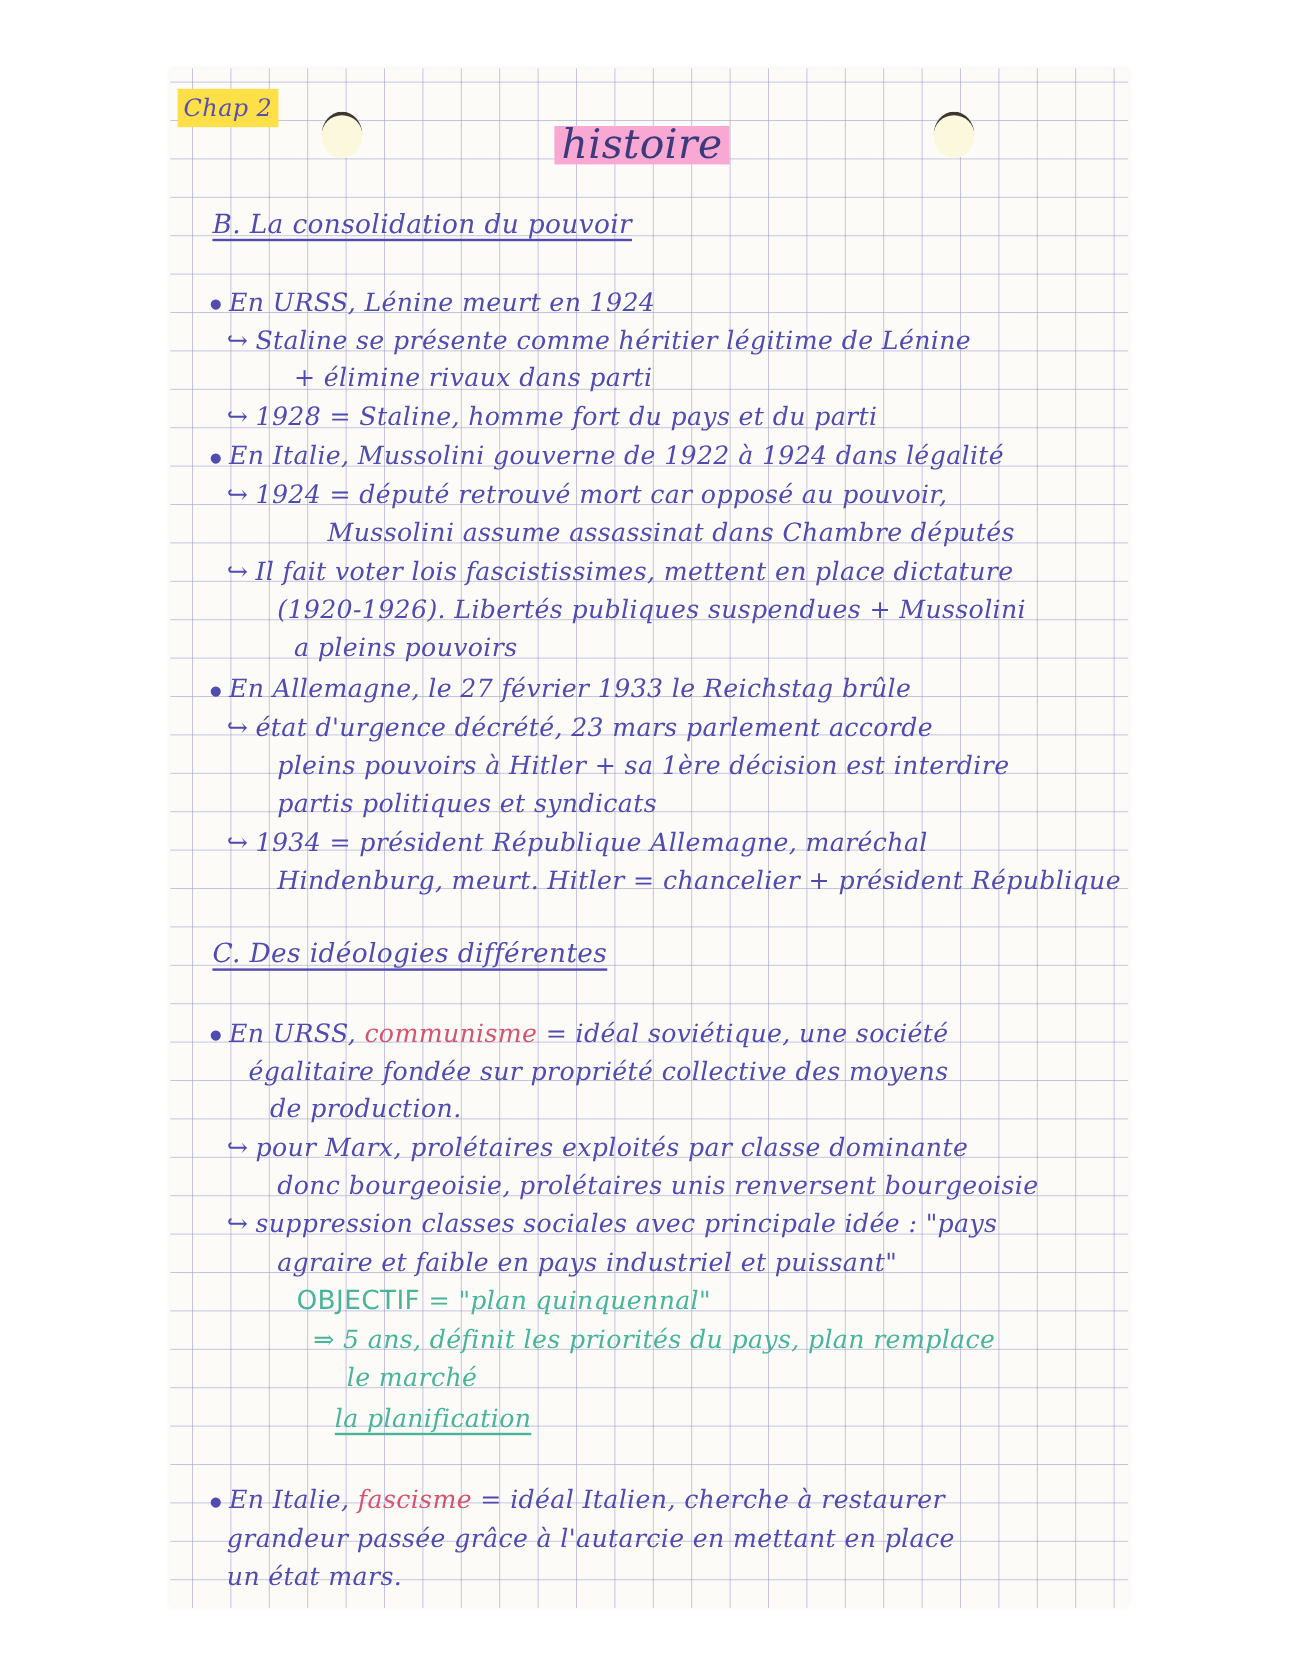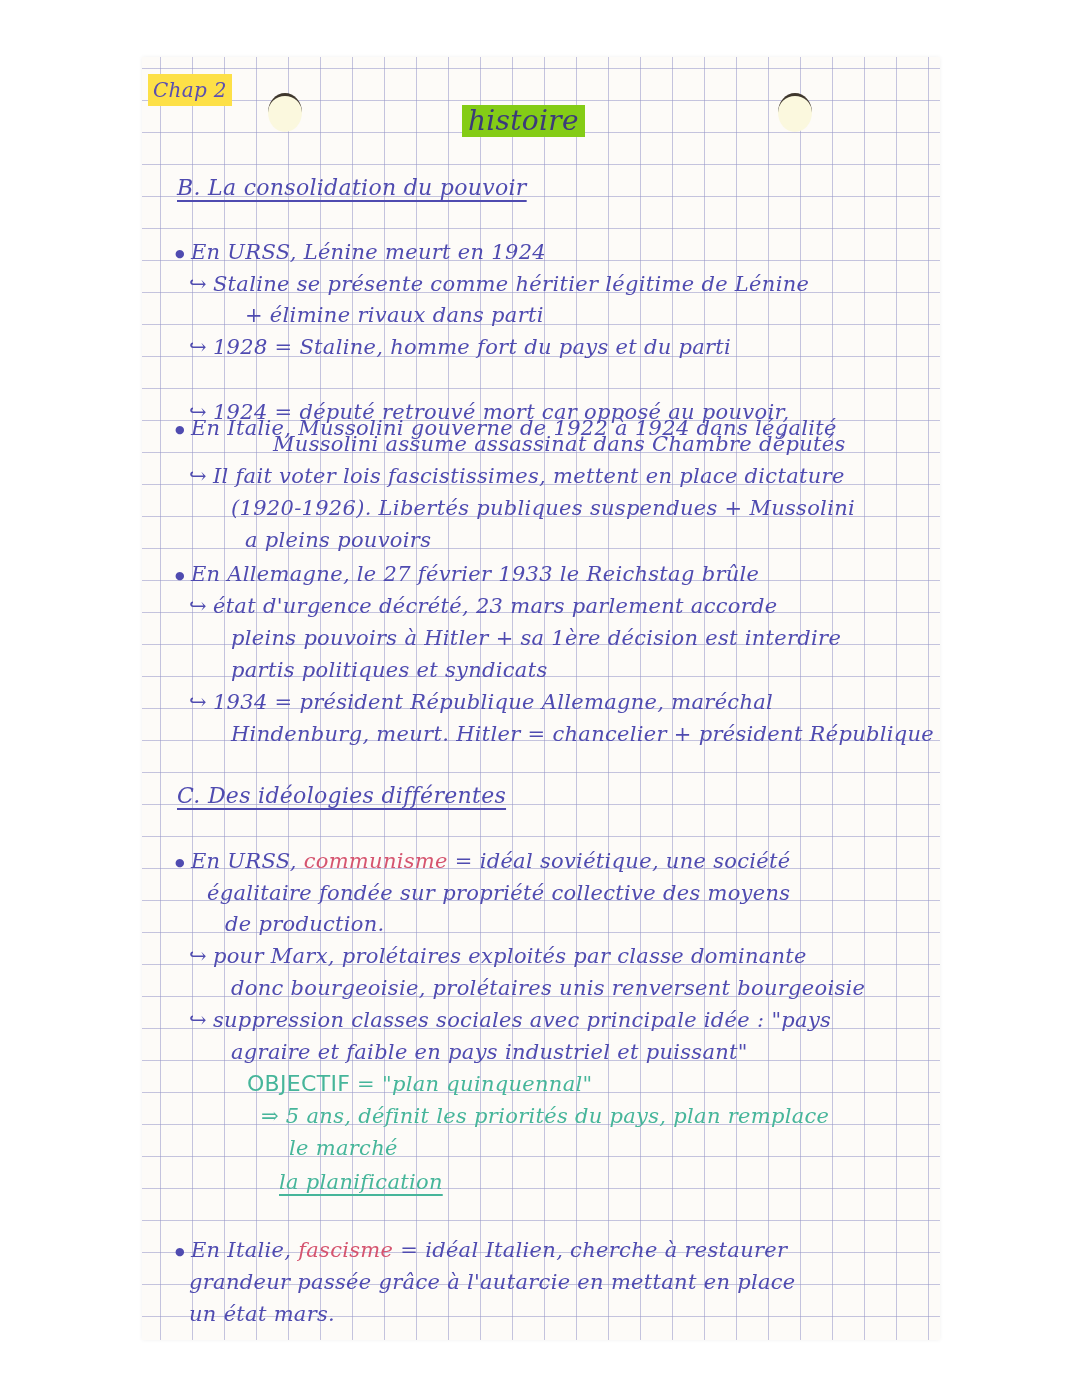--- a/index.html
+++ b/index.html
@@ -18,21 +18,21 @@
     position:absolute; width:34px; height:36px; border-radius:50%;
     background:#fbf8de; border-top:3px solid #3f372d;
   }
   .hw {
     position:absolute; font-family:"DejaVu Serif", serif; font-style:italic;
     color:#4f4bb0; font-size:21px; line-height:32px; white-space:nowrap;
     letter-spacing:0.3px;
     padding-left:17px;
   }
   .chap { background:#fde047; padding:0 5px; color:#5a4fb0; font-size:20px; }
-  .title { background:#84cc16; padding:0 6px; color:#3b3a7a; font-size:28px;text-align:center; }
+  .title { background:#f9a8d4; padding:0 6px; color:#3b3a7a; font-size:34px;text-align:center; }
   .heading { font-size:22px; }
   .heading .u { text-decoration:underline; text-decoration-thickness:2px; text-underline-offset:5px; }
   .bullet::before { content:"\25CF"; font-size:11px; vertical-align:middle; margin-right:6px; color:#4f4bb0; font-style:normal; }
   .arrow { font-style:normal; margin-right:6px; }
   .red { color:#d5546f; }
   .green { color:#46b59a; }
   .ul-green { text-decoration:underline; text-decoration-color:#46b59a; text-underline-offset:5px; }
 </style>
 </head>
 <body>
@@ -45,21 +45,21 @@
 <div class="hw chap" style="left:148px;top:74px;">Chap 2</div>
 <div class="hw title" style="left:462px;top:105px;">histoire</div>
 
 <div class="hw heading" style="left:160px;top:172px;"><span class="u">B. La consolidation du pouvoir</span></div>
 
 <div class="hw bullet" style="left:158px;top:236px;">En URSS, Lénine meurt en 1924</div>
 <div class="hw" style="left:172px;top:268px;"><span class="arrow">↪</span><span>Staline se présente comme héritier légitime de Lénine</span></div>
 <div class="hw" style="left:228px;top:299px;">+ élimine rivaux dans parti</div>
 <div class="hw" style="left:172px;top:331px;"><span class="arrow">↪</span><span>1928 = Staline, homme fort du pays et du parti</span></div>
 
-<div class="hw bullet" style="left:158px;top:364px;margin-top:48px;">En Italie, Mussolini gouverne de 1922 à 1924 dans légalité</div>
+<div class="hw bullet" style="left:158px;top:364px;">En Italie, Mussolini gouverne de 1922 à 1924 dans légalité</div>
 <div class="hw" style="left:172px;top:396px;"><span class="arrow">↪</span><span>1924 = député retrouvé mort car opposé au pouvoir,</span></div>
 <div class="hw" style="left:256px;top:428px;">Mussolini assume assassinat dans Chambre députés</div>
 <div class="hw" style="left:172px;top:460px;"><span class="arrow">↪</span><span>Il fait voter lois fascistissimes, mettent en place dictature</span></div>
 <div class="hw" style="left:214px;top:492px;">(1920-1926). Libertés publiques suspendues + Mussolini</div>
 <div class="hw" style="left:228px;top:524px;">a pleins pouvoirs</div>
 
 <div class="hw bullet" style="left:158px;top:558px;">En Allemagne, le 27 février 1933 le Reichstag brûle</div>
 <div class="hw" style="left:172px;top:590px;"><span class="arrow">↪</span><span>état d'urgence décrété, 23 mars parlement accorde</span></div>
 <div class="hw" style="left:214px;top:622px;">pleins pouvoirs à Hitler + sa 1ère décision est interdire</div>
 <div class="hw" style="left:214px;top:654px;">partis politiques et syndicats</div>

